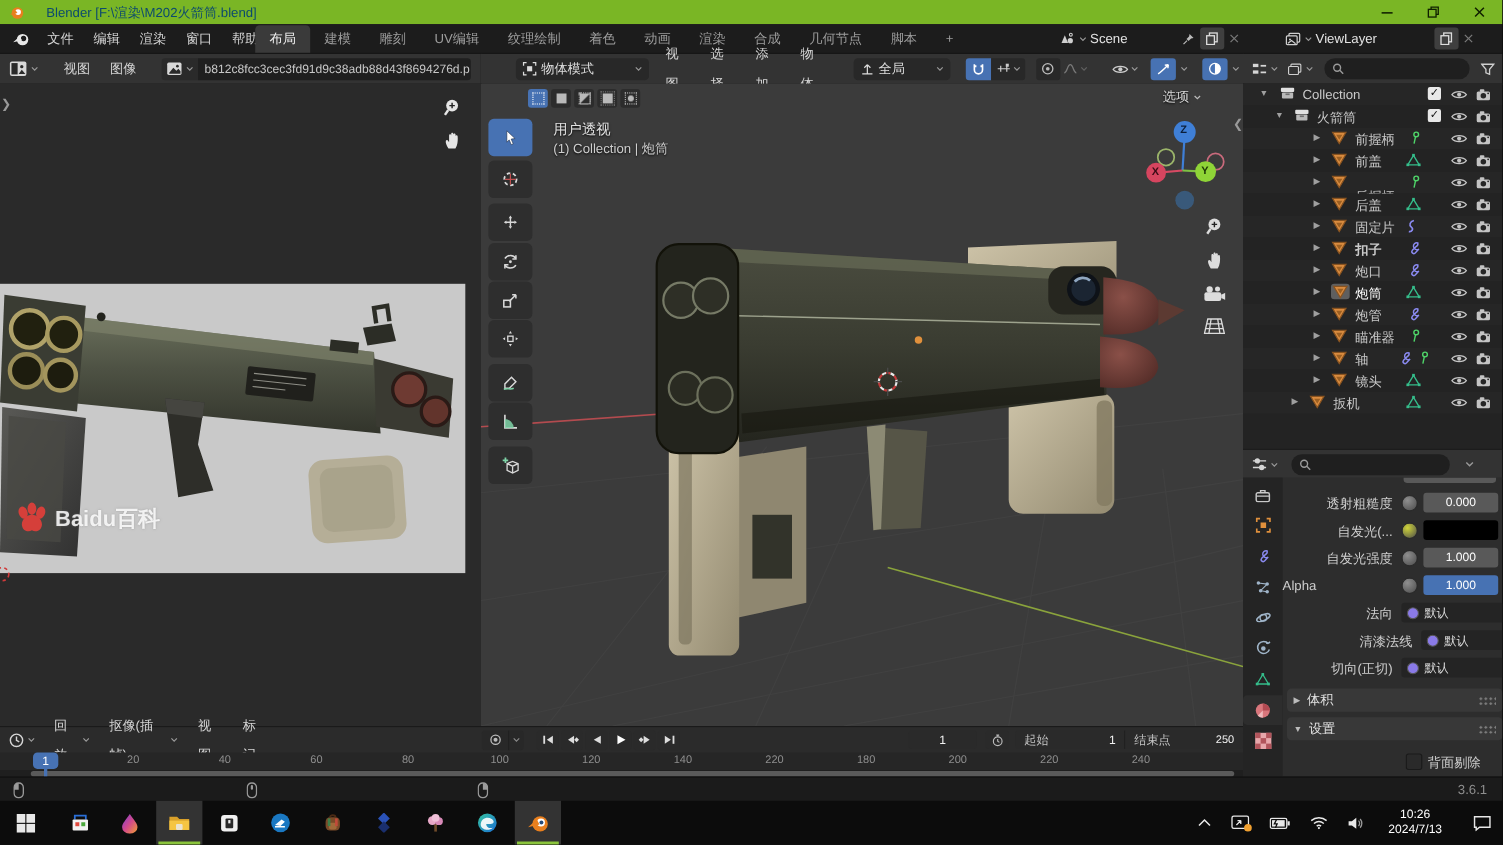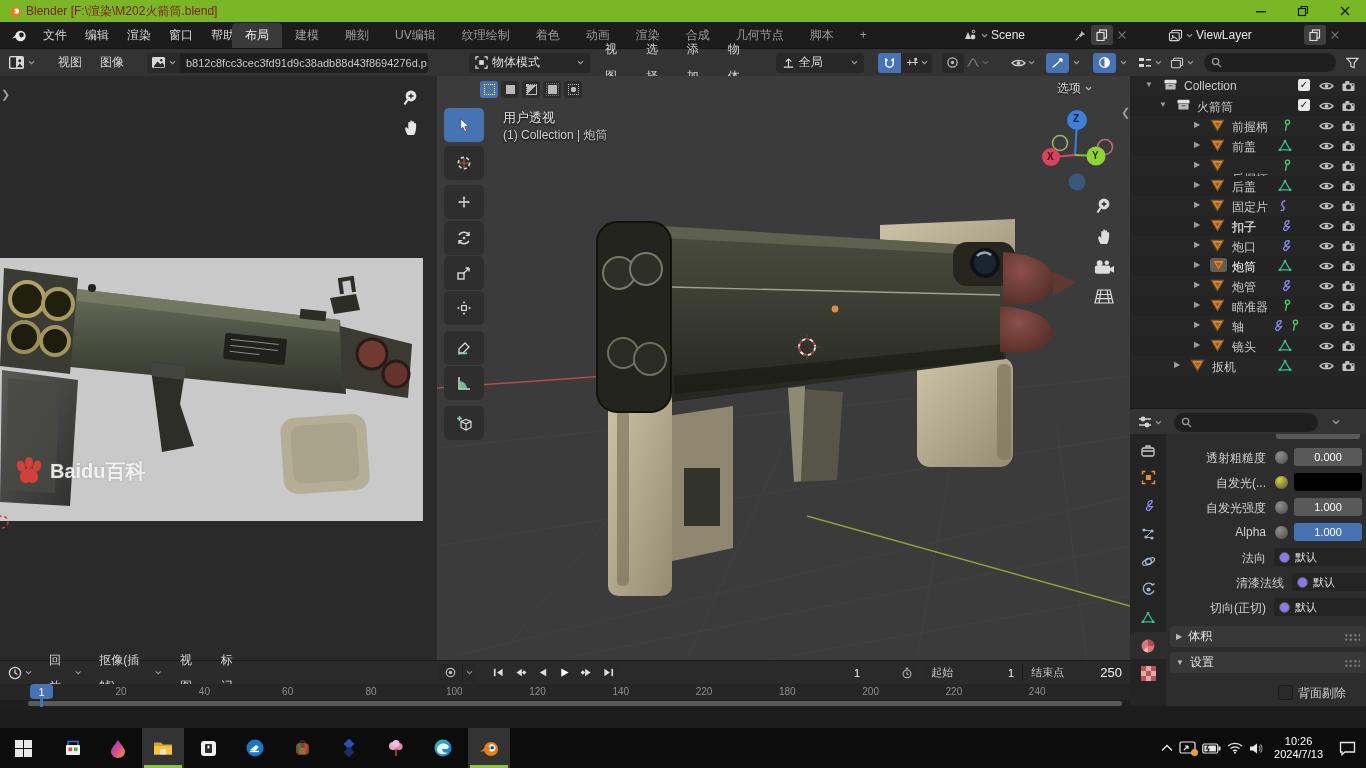--- a/index.html
+++ b/index.html
@@ -28,21 +28,21 @@
 <div id="stage">
 
   <div class="abs row" style="left:0;top:0;width:1366px;height:22px;background:#7ab625;">
     <span class="ic" style="margin-left:8px;">
       <svg width="14" height="14" viewBox="0 0 16 16">
           <circle cx="9" cy="9" r="6" fill="#e87f1e"></circle>
           <circle cx="9.6" cy="8" r="3" fill="#fff"></circle>
           <path d="M1 11 L7 6 L9 9 Z" fill="#e87f1e"></path>
         </svg>
     </span>
-    <span style="margin-left:4px;color:#7f1d1d;font-size:12px;">Blender [F:\渲染\M202火箭筒.blend]</span>
+    <span style="margin-left:20px;color:#0c4a6e;font-size:12px;">Blender [F:\渲染\M202火箭筒.blend]</span>
     <span style="flex:1"></span>
     <span class="ic" style="width:42px;height:22px;">
       <svg width="12" height="12" viewBox="0 0 12 12">
           <rect x="1" y="6" width="10" height="1.4" fill="#102000"></rect>
         </svg>
     </span>
     <span class="ic" style="width:42px;height:22px;">
       <svg width="12" height="12" viewBox="0 0 12 12" fill="none" stroke="#102000" stroke-width="1.2">
           <rect x="1.5" y="3.5" width="7" height="7"></rect>
           <path d="M4 3.5 V1.5 H10.5 V8 H8.5"></path>
@@ -1146,21 +1146,21 @@
           <span style="position: absolute; left: 0px; top: 3px; width: 100px; text-align: right; color: rgb(207, 207, 207); font-size: 12px; white-space: nowrap;">自发光(...</span>
           <span style="position: absolute; left: 108px; top: 3px; width: 13px; height: 13px; border-radius: 50%; background: radial-gradient(circle at 35% 30%, rgb(207, 212, 58), rgb(74, 74, 74)); border: 1px solid rgb(42, 42, 42); display: block;"></span>
           <span style="position: absolute; left: 128px; top: 1px; width: 68px; height: 18px; background: rgb(0, 0, 0); border-radius: 3px; display: block;"></span>
         </div>
         <div style="position: absolute; left: 0px; top: 63px; width: 200px; height: 20px;">
           <span style="position: absolute; left: 0px; top: 3px; width: 100px; text-align: right; color: rgb(207, 207, 207); font-size: 12px; white-space: nowrap;">自发光强度</span>
           <span style="position: absolute; left: 108px; top: 3px; width: 13px; height: 13px; border-radius: 50%; background: radial-gradient(circle at 35% 30%, rgb(143, 143, 143), rgb(74, 74, 74)); border: 1px solid rgb(42, 42, 42); display: block;"></span>
           <span style="position: absolute; left: 128px; top: 1px; width: 68px; height: 18px; border-radius: 3px; display: flex; align-items: center; justify-content: center; font-size: 11px; color: rgb(255, 255, 255); background: rgb(89, 89, 89);">1.000</span>
         </div>
         <div style="position: absolute; left: 0px; top: 88px; width: 200px; height: 20px;">
-          <span style="position: absolute; left: 0px; top: 3px; width: 100px; text-align: right; color: rgb(207, 207, 207); font-size: 12px; white-space: nowrap;">Alpha</span>
+          <span style="position: absolute; left: 0px; top: 3px; width: 100px; text-align: left; color: rgb(207, 207, 207); font-size: 12px; white-space: nowrap;">Alpha</span>
           <span style="position: absolute; left: 108px; top: 3px; width: 13px; height: 13px; border-radius: 50%; background: radial-gradient(circle at 35% 30%, rgb(143, 143, 143), rgb(74, 74, 74)); border: 1px solid rgb(42, 42, 42); display: block;"></span>
           <span style="position: absolute; left: 128px; top: 1px; width: 68px; height: 18px; border-radius: 3px; display: flex; align-items: center; justify-content: center; font-size: 11px; color: rgb(255, 255, 255); background: rgb(71, 114, 179);">1.000</span>
         </div>
         <div style="position: absolute; left: 0px; top: 113px; width: 200px; height: 20px;">
           <span style="position: absolute; left: 0px; top: 3px; width: 100px; text-align: right; color: rgb(207, 207, 207); font-size: 12px; white-space: nowrap;">法向</span>
           <span style="position: absolute; left: 108px; top: 1px; width: 88px; height: 18px; background: rgb(36, 36, 36); border-radius: 3px; display: flex; align-items: center; gap: 5px; padding-left: 5px;">
             <span style="width: 9px; height: 9px; border-radius: 50%; background: rgb(138, 122, 232); border: 1px solid rgb(85, 85, 85); display: block;"></span>
             <span style="color: rgb(220, 220, 220); font-size: 11px;">默认</span>
           </span>
         </div>
@@ -1269,21 +1269,21 @@
             <circle cx="7" cy="8" r="4.6"></circle>
             <path d="M7 5.5 V8 L8.8 9.2 M5.5 1.5 H8.5 M7 1.5 V3"></path>
           </svg>
       </span>
       <span class="row" style="margin-left:6px;background:#2a2a2a;border-radius:3px 0 0 3px;height:17px;width:86px;padding:0 8px;justify-content:space-between;">
         <span style="color:#c3c3c3;font-size:11px;">起始</span>
         <span style="color:#f0f0f0;font-size:11px;">1</span>
       </span>
       <span class="row" style="background:#2a2a2a;border-radius:0 3px 3px 0;height:17px;width:94px;padding:0 8px;justify-content:space-between;border-left:1px solid #1d1d1d;">
         <span style="color:#c3c3c3;font-size:11px;">结束点</span>
-        <span style="color:#f0f0f0;font-size:13px;">250</span>
+        <span style="color:#f0f0f0;font-size:10px;">250</span>
       </span>
     </div>
     <div class="abs" style="left:0;top:23px;width:1130px;height:16px;background:#262626;" id="ruler">
       <span style="position:absolute;left:30px;top:0px;width:23px;height:15px;background:#4772b3;border-radius:4px;color:#fff;font-size:11px;display:flex;align-items:center;justify-content:center;z-index:2;">1</span>
     <span class="tickn" style="left: 121.116px;">20</span>
         <span class="tickn" style="left: 204.396px;">40</span>
         <span class="tickn" style="left: 287.676px;">60</span>
         <span class="tickn" style="left: 370.956px;">80</span>
         <span class="tickn" style="left: 454.236px;">100</span>
         <span class="tickn" style="left: 537.516px;">120</span>
@@ -1293,23 +1293,45 @@
         <span class="tickn" style="left: 870.636px;">200</span>
         <span class="tickn" style="left: 953.916px;">220</span>
         <span class="tickn" style="left: 1037.2px; text-align: center;">240</span>
       </div>
     <div class="abs" style="left:0;top:39px;width:1130px;height:7px;background:#1f1f1f;">
       <span style="position:absolute;left:28px;top:1px;width:1094px;height:5px;background:#5a5a5a;border-radius:3px;display:block;"></span>
       <span style="position:absolute;left:40px;top:-2px;width:3px;height:9px;background:#4772b3;display:block;"></span>
     </div>
   </div>
 
+  <div class="abs row" style="left:0;top:706px;width:1366px;height:22px;background:#1b1b1b;border-top:1px solid #101010;">
+    <span class="ic" style="margin-left:12px;">
+      <svg width="10" height="15" viewBox="0 0 10 15">
+          <rect x="0.8" y="0.8" width="8.4" height="13.4" rx="4" fill="none" stroke="#9a9a9a" stroke-width="1.2"></rect>
+          <path d="M5 .8 A4.2 4.2 0 0 0 .8 5 V7 H5 Z" fill="#9a9a9a"></path>
+        </svg>
+    </span>
+    <span class="ic" style="margin-left:202px;">
+      <svg width="10" height="15" viewBox="0 0 10 15">
+          <rect x="0.8" y="0.8" width="8.4" height="13.4" rx="4" fill="none" stroke="#9a9a9a" stroke-width="1.2"></rect>
+          <rect x="4" y="2.6" width="2" height="4.4" rx="1" fill="#9a9a9a"></rect>
+        </svg>
+    </span>
+    <span class="ic" style="margin-left:200px;">
+      <svg width="10" height="15" viewBox="0 0 10 15">
+          <rect x="0.8" y="0.8" width="8.4" height="13.4" rx="4" fill="none" stroke="#9a9a9a" stroke-width="1.2"></rect>
+          <path d="M5 .8 A4.2 4.2 0 0 1 9.2 5 V7 H5 Z" fill="#9a9a9a"></path>
+        </svg>
+    </span>
+    <span style="flex:1"></span>
+    <span style="color:#8e8e8e;font-size:12px;margin-right:14px;">3.6.1</span>
+  </div>
 
   <div class="abs" style="left:0;top:728px;width:1366px;height:40px;background:#0c0c0c;" id="taskbar">
-    <div class="row" style="position:absolute;right:6px;top:0;height:40px;gap:6px;">
+    <div class="row" style="position:absolute;right:6px;top:0;height:40px;gap:18px;">
       <span class="ic">
           <svg width="12" height="8" viewBox="0 0 12 8" fill="none" stroke="#e8e8e8" stroke-width="1.4">
             <path d="M1 6.5 L6 1.5 L11 6.5"></path>
           </svg>
         </span>
       <span class="ic" style="position:relative;">
         <svg width="17" height="14" viewBox="0 0 17 14" fill="none" stroke="#e8e8e8" stroke-width="1.2">
             <rect x="1" y="1" width="15" height="11" rx="1.5"></rect>
             <path d="M5 9 L9 5 M9 5 H6 M9 5 V8"></path>
           </svg>

